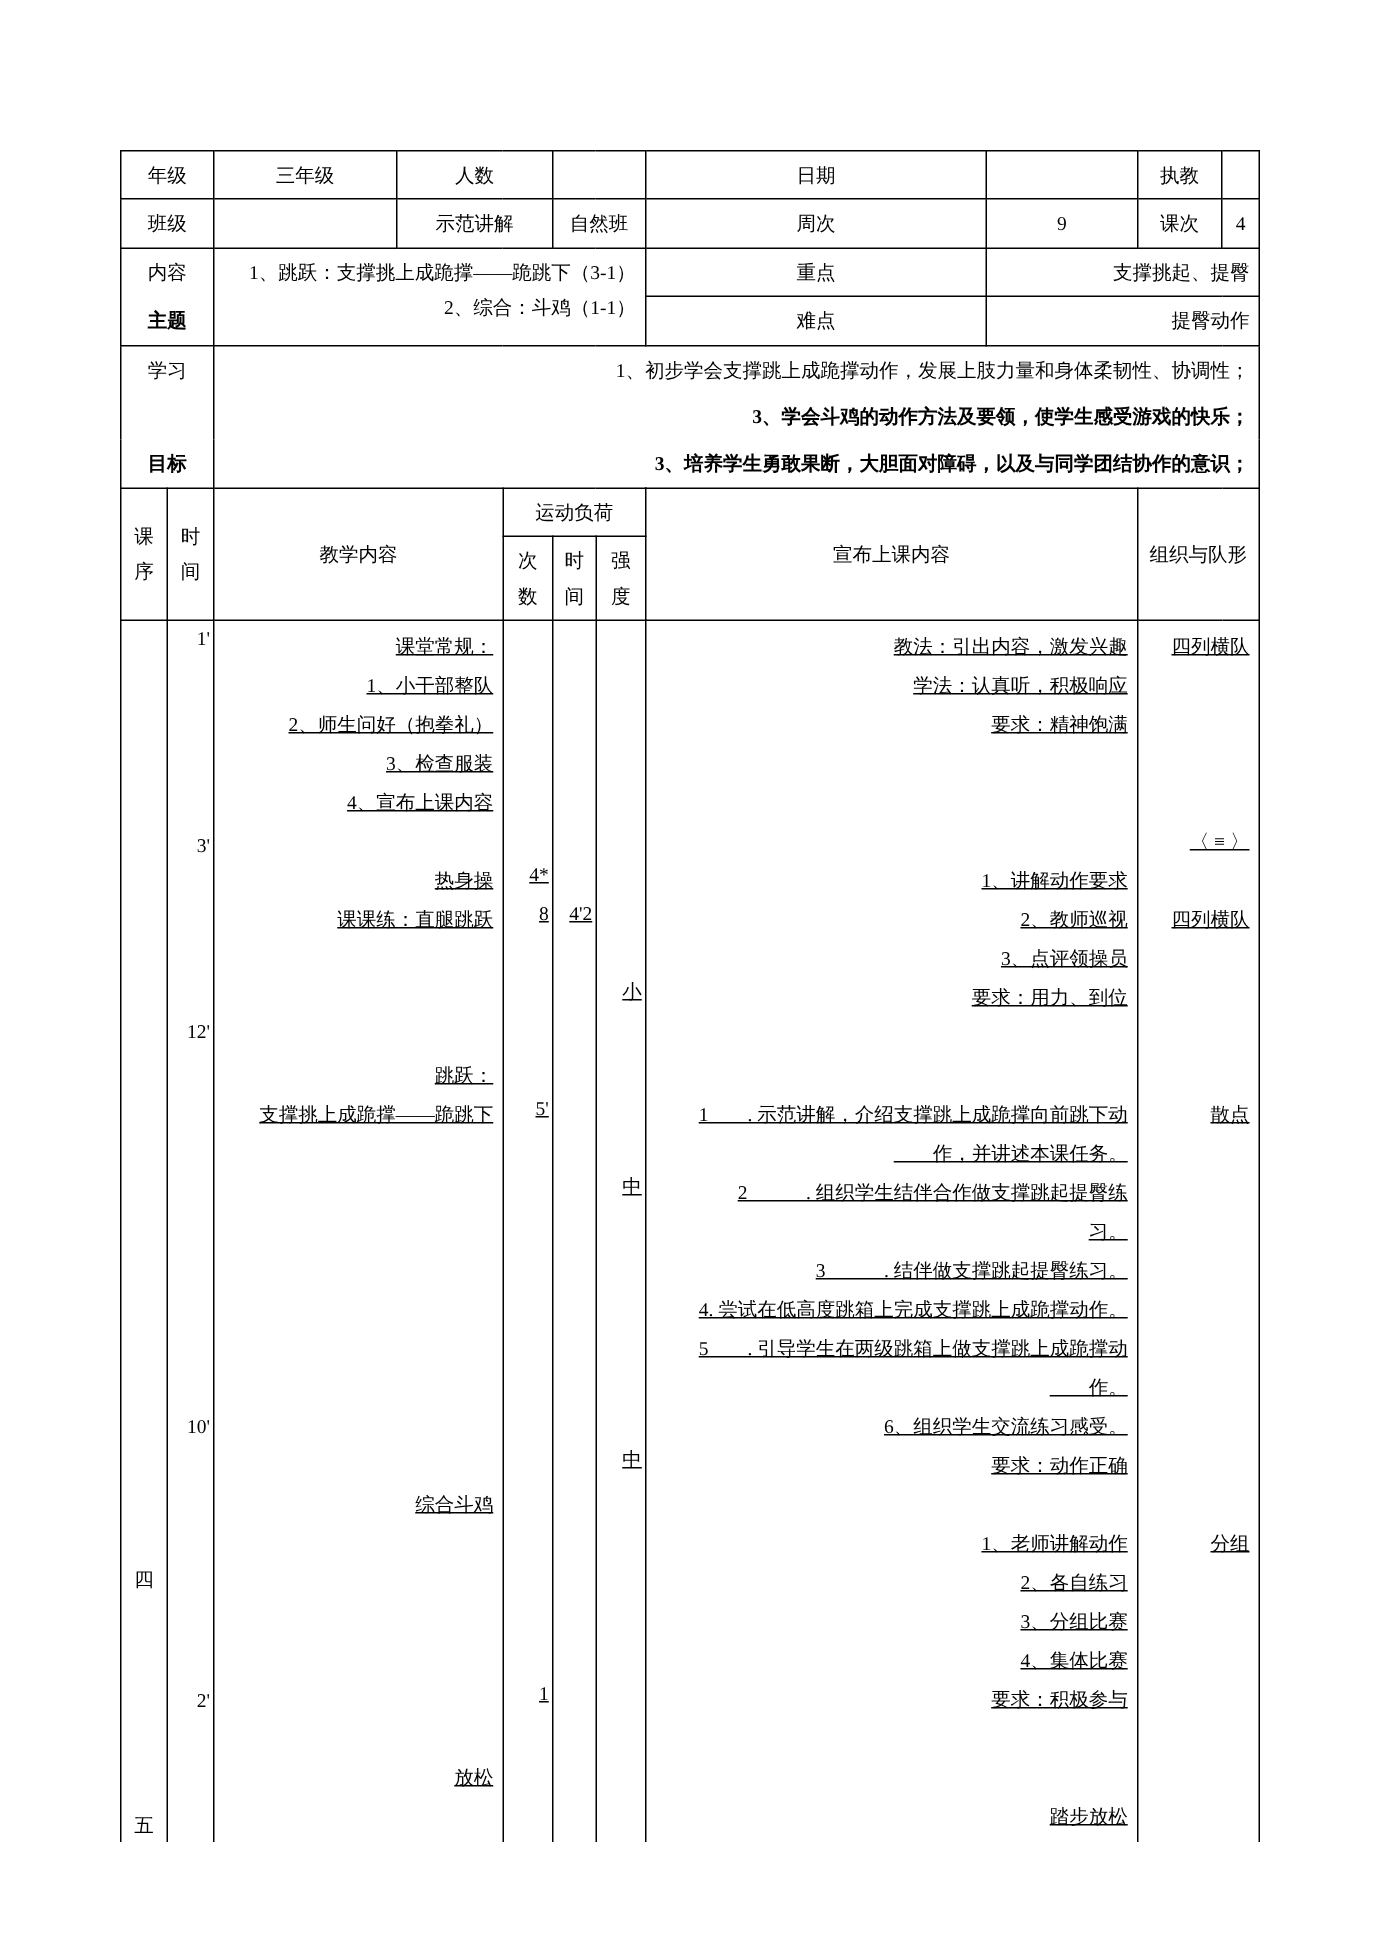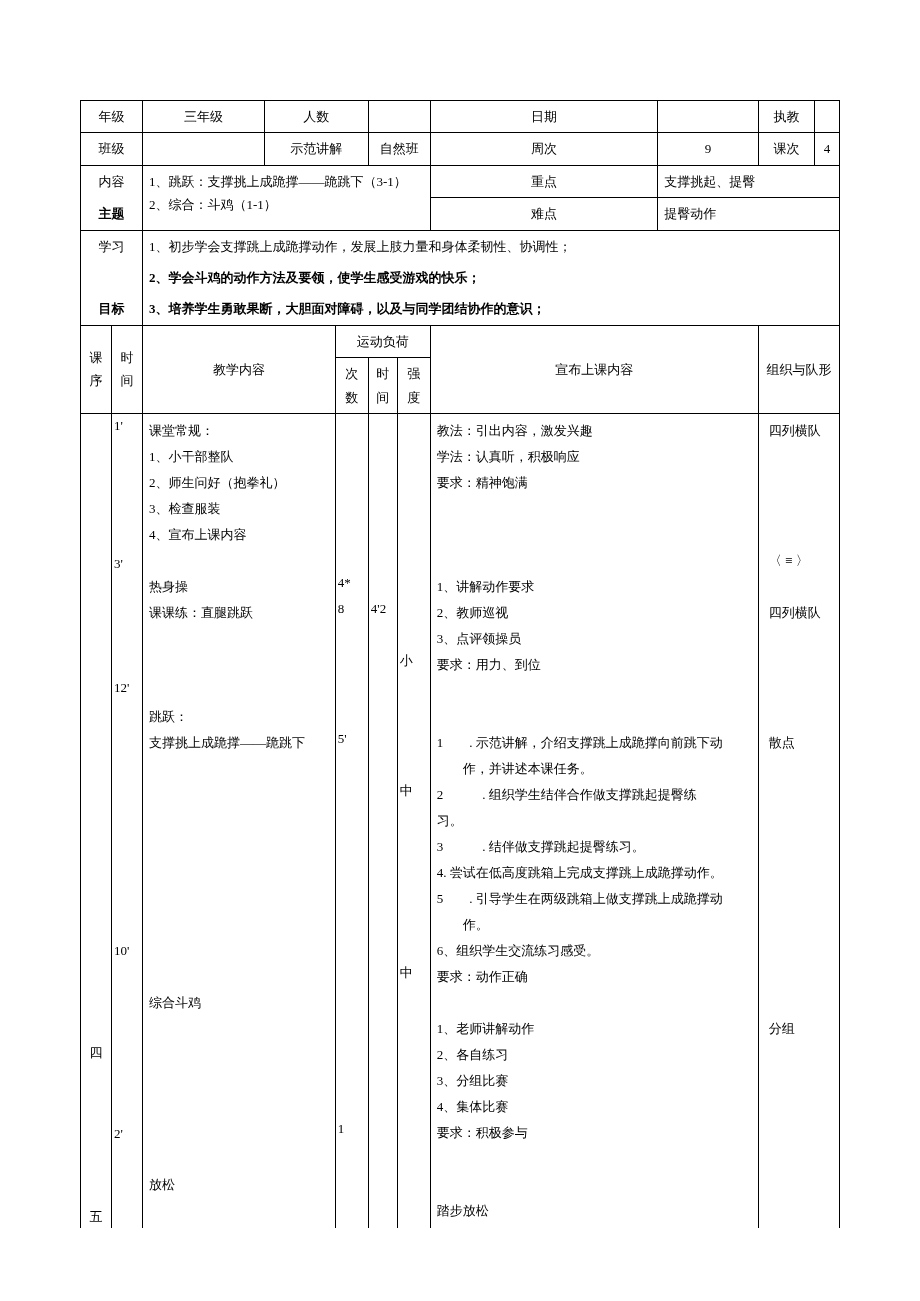--- a/index.html
+++ b/index.html
@@ -18,25 +18,25 @@
     border-collapse: collapse;
     width: 100%;
   }
   td, th {
     border: 1px solid #000;
     padding: 4px 4px;
     vertical-align: middle;
     text-align: center;
     line-height: 1.8;
   }
-  .left { text-align: left; vertical-align: top; padding-left: 6px; padding-right: 6px;}
+  .left { text-align: right; vertical-align: top; padding-left: 6px; padding-right: 6px;}
   .top { vertical-align: top; }
   .nb-top { border-top: none; font-weight: bold; }
   .nb-bottom { border-bottom: none; }
-  .content-cell { line-height: 2.0; }
+  .content-cell { line-height: 2.0; text-decoration: underline; }
 </style>
 </head>
 <body>
 
 <div class="sheet">
 <table>
 
   <tbody>
         <tr>
     <td colspan="2">年级</td>
@@ -75,21 +75,21 @@
     <td>难点</td>
     <td colspan="3" class="left">提臀动作</td>
   </tr>
 
   <tr>
     <td colspan="2" class="nb-bottom">学习</td>
     <td colspan="11" class="left nb-bottom">1、初步学会支撑跳上成跪撑动作，发展上肢力量和身体柔韧性、协调性；</td>
   </tr>
   <tr>
     <td colspan="2" class="nb-top nb-bottom"></td>
-    <td colspan="11" class="left nb-top nb-bottom">2、学会斗鸡的动作方法及要领，使学生感受游戏的快乐；</td>
+    <td colspan="11" class="left nb-top nb-bottom">3、学会斗鸡的动作方法及要领，使学生感受游戏的快乐；</td>
   </tr>
   <tr>
     <td colspan="2" class="nb-top">目标</td>
     <td colspan="11" class="left nb-top">3、培养学生勇敢果断，大胆面对障碍，以及与同学团结协作的意识；</td>
   </tr>
 
   <tr>
     <td rowspan="2" style="width:22px">课序</td>
     <td rowspan="2" style="width:22px">时间</td>
     <td rowspan="2" colspan="3">教学内容</td>
@@ -234,21 +234,21 @@
 要求：动作正确
 
 1、老师讲解动作
 2、各自练习
 3、分组比赛
 4、集体比赛
 要求：积极参与
 
 
 踏步放松</td>
-    <td colspan="2" class="left top content-cell nb-bottom" style="white-space:pre-wrap; text-align:left; padding-left:10px;">四列横队
+    <td colspan="2" class="left top content-cell nb-bottom" style="white-space:pre-wrap; text-align:right; padding-left:10px;">四列横队
 
 
 
 
 〈 ≡ 〉
 
 四列横队
 
 
 

